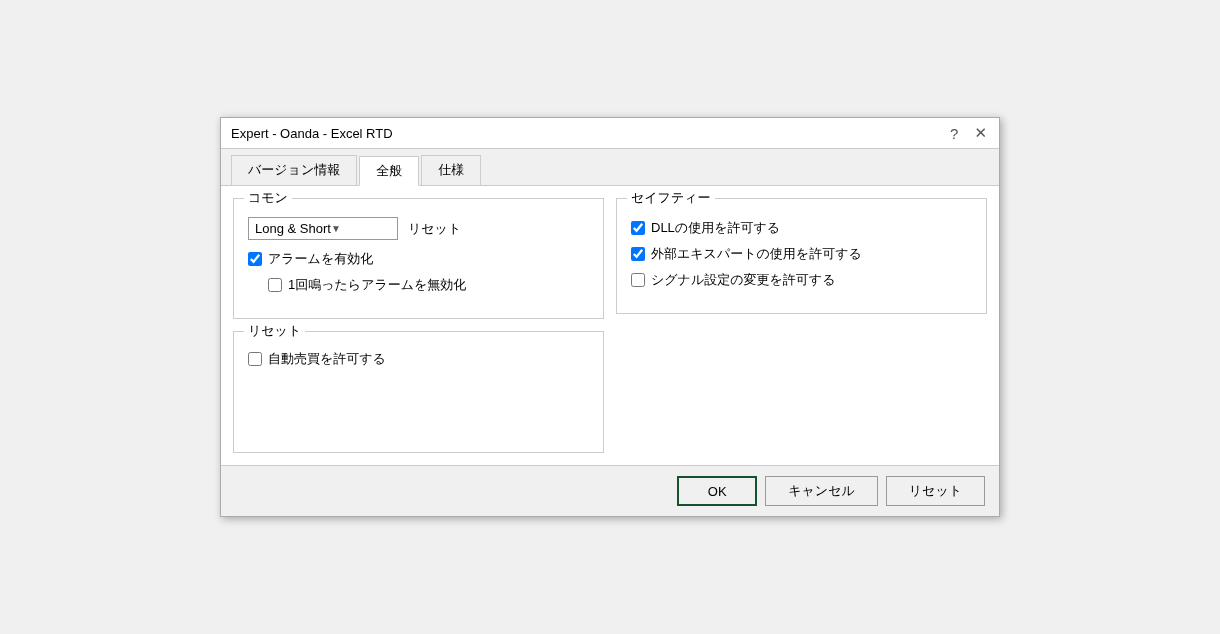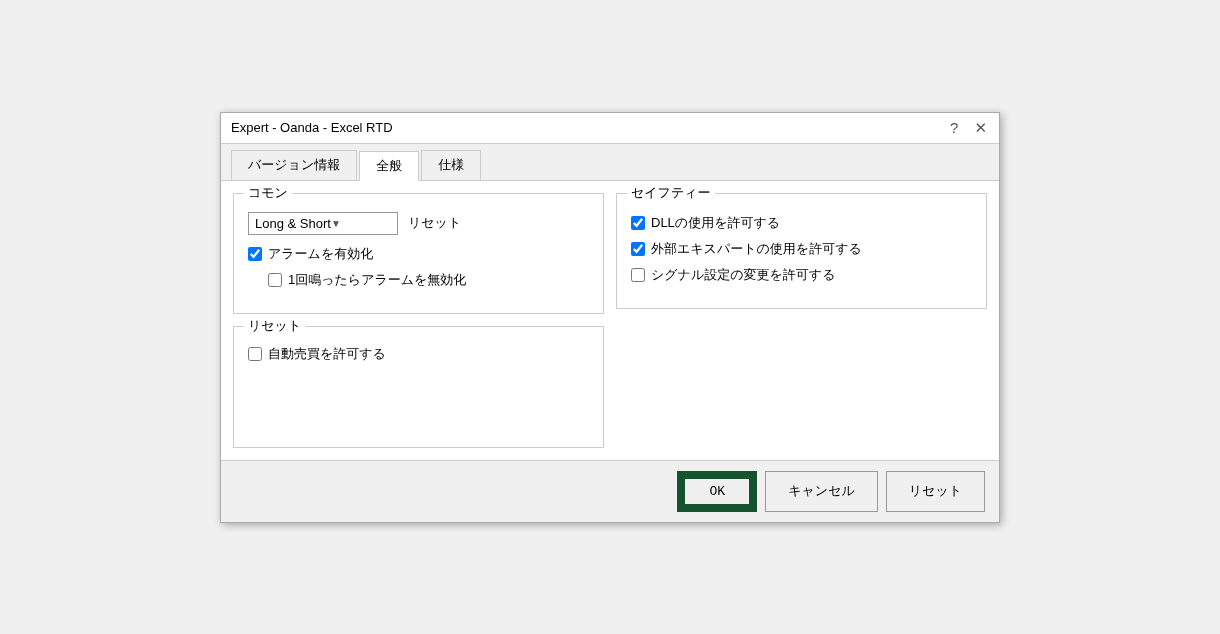--- a/index.html
+++ b/index.html
@@ -174,22 +174,21 @@
       padding: 5px 22px;
       border: 1px solid #999;
       background: #f0f0f0;
       cursor: pointer;
       font-size: 13px;
       min-width: 80px;
       text-align: center;
     }
 
     .footer-btn.primary {
-      border: 8px solid #14532d;
-      font-family: Liberation Mono, monospace;
+      border: 2px solid #14532d;
     }
   </style>
 </head>
 <body>
 
 <div class="dialog">
 
   <div class="title-bar">
     <span class="title-bar-title">Expert - Oanda - Excel RTD</span>
     <div class="title-bar-controls">

